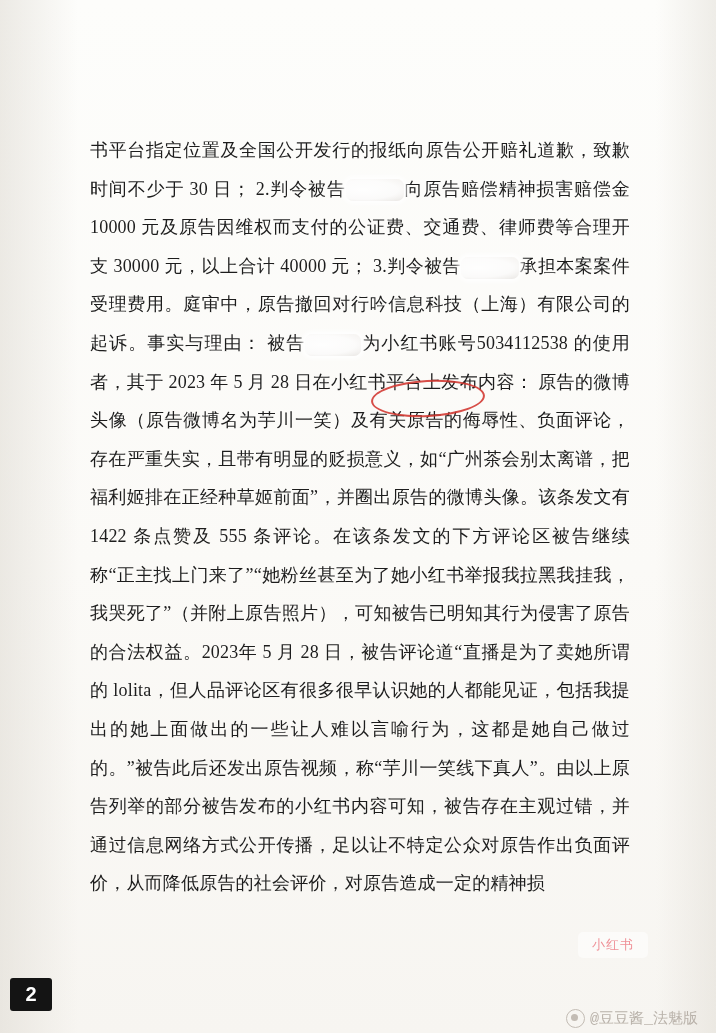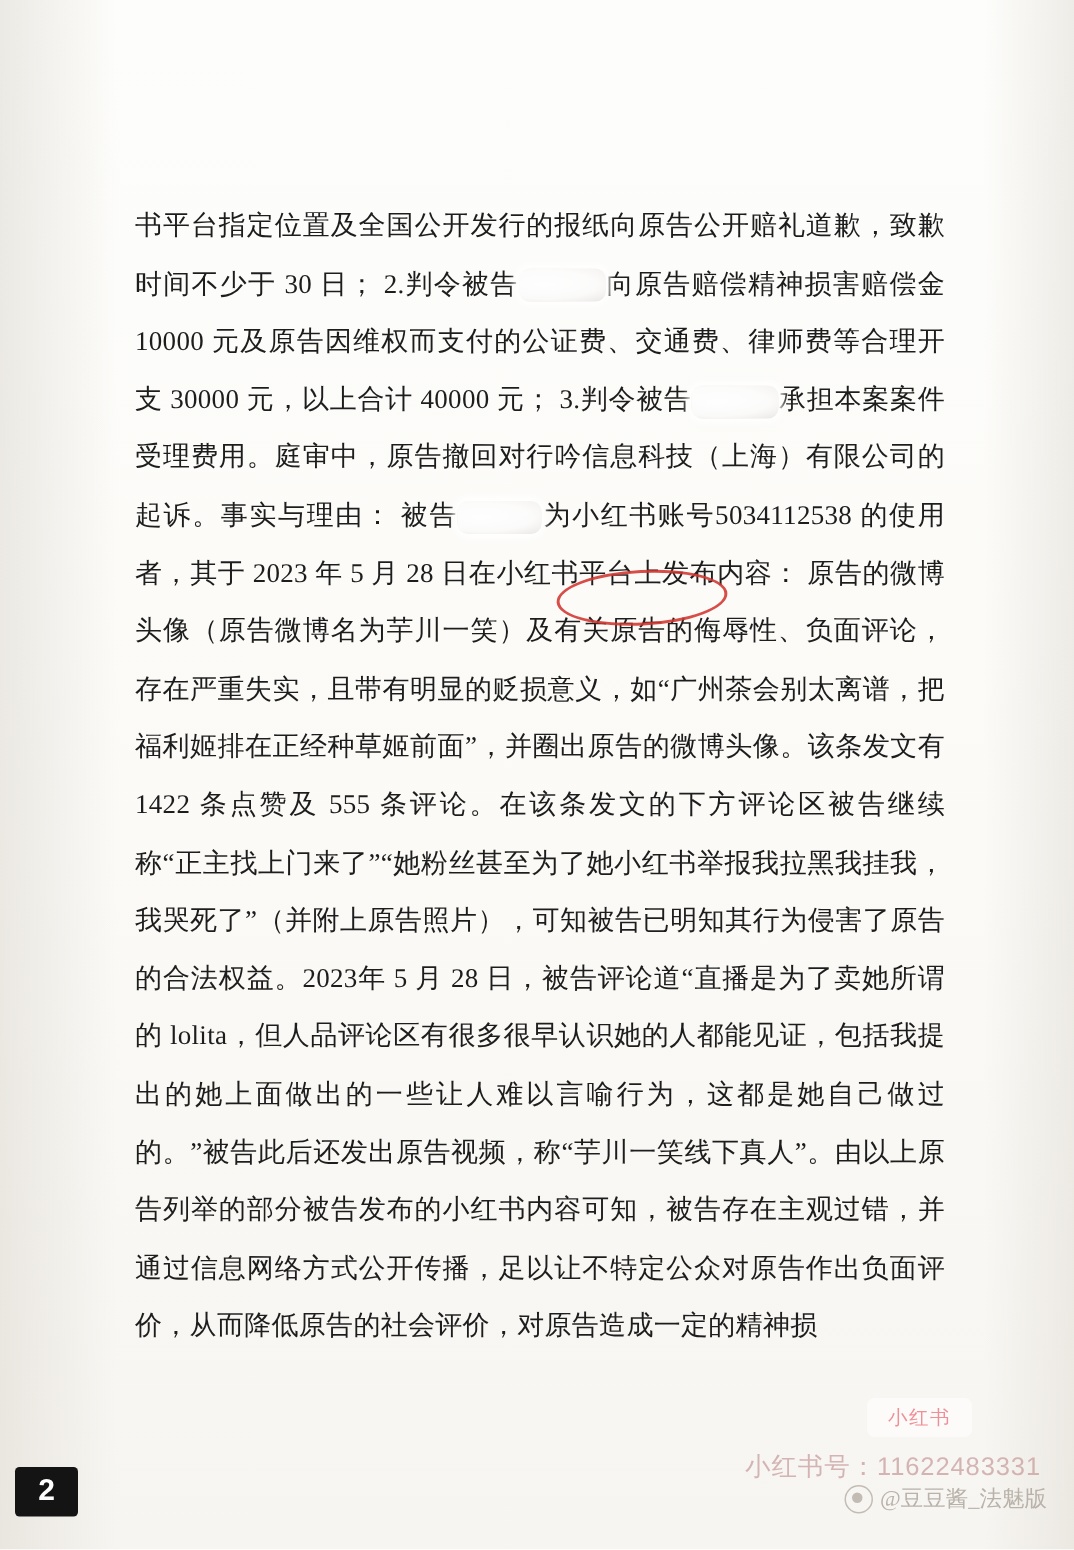--- a/index.html
+++ b/index.html
@@ -134,26 +134,26 @@
     font-family: "Liberation Sans", sans-serif;
     font-size: 17px;
     letter-spacing: .6px;
     z-index: 8;
   }
 
   
   .wb-footer {
     position: absolute;
     right: 18px;
-    bottom: 24px;
+    bottom: 5px;
     display: flex;
     align-items: flex-start;
     gap: 5px;
     color: #b9b2aa;
-    font-family: Liberation Serif, serif;
+    font-family: Liberation Mono, monospace;
     font-size: 15px;
     z-index: 9;
   }
   .wb-eye {
     width: 17px;
     height: 17px;
     border-radius: 50%;
     border: 1.6px solid #c3bcb4;
     position: relative;
     flex: 0 0 auto;
@@ -172,21 +172,20 @@
 
 <div class="page">
 
   <div class="doc-body">
     <p><span>书平台指定位置及全国公开发行的报纸向原告公开赔礼道歉，</span><span>致歉时间不少于 30 日； 2.判令被告</span><span class="redact r1"></span><span>向原告赔偿精神损害</span><span>赔偿金 10000 元及原告因维权而支付的公证费、交通费、律师</span><span>费等合理开支 30000 元，以上合计 40000 元； 3.判令被告</span><span class="redact r2"></span><span>承担本案案件受理费用。庭审中，原告撤回对行吟信息科技（上</span><span>海）有限公司的起诉。事实与理由： 被告</span><span class="redact r3"></span><span>为小红书账号</span><span>5034112538 的使用者，其于 2023 年 5 月 28 日在小红书平台上</span><span>发布内容： 原告的微博头像（原告微博名为</span><span>芋川一笑</span><span>）及有关</span><span>原告的侮辱性、负面评论，存在严重失实，且带有明显的贬损</span><span>意义，如“广州茶会别太离谱，把福利姬排在正经种草姬前面”，</span><span>并圈出原告的微博头像。该条发文有 1422 条点赞及 555 条评论。</span><span>在该条发文的下方评论区被告继续称“正主找上门来了”“她粉</span><span>丝甚至为了她小红书举报我拉黑我挂我，我哭死了”（并附上原</span><span>告照片），可知被告已明知其行为侵害了原告的合法权益。2023</span><span>年 5 月 28 日，被告评论道“直播是为了卖她所谓的 lolita，但人</span><span>品评论区有很多很早认识她的人都能见证，包括我提出的她上</span><span>面做出的一些让人难以言喻行为，这都是她自己做过的。”被告</span><span>此后还发出原告视频，称“芋川一笑线下真人”。由以上原告列</span><span>举的部分被告发布的小红书内容可知，被告存在主观过错，并</span><span>通过信息网络方式公开传播，足以让不特定公众对原告作出负</span><span>面评价，从而降低原告的社会评价，对原告造成一定的精神损</span></p>
   </div>
 
   <div class="annot-ellipse"></div>
 
   <div class="wm-logo">小红书</div>
-  <div class="wm-id">小红书号：11622483331</div>
 
   <div class="page-badge">2</div>
 
   <div class="wb-footer">
     <span class="wb-eye"></span>
     <span>@豆豆酱_法魅版</span>
   </div>
 
 </div>
 

